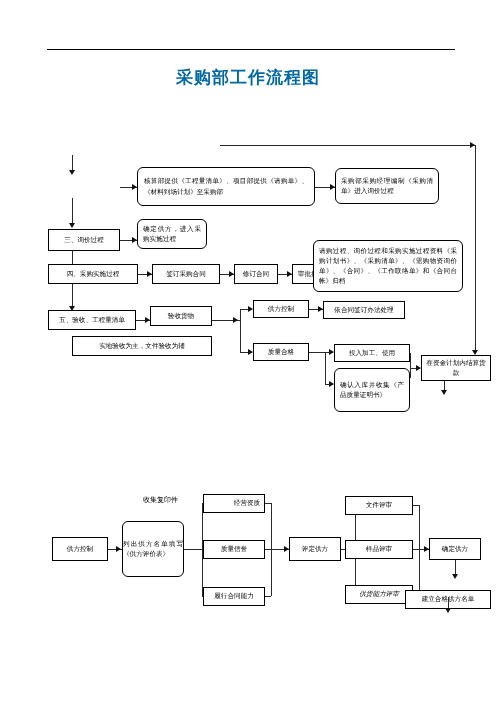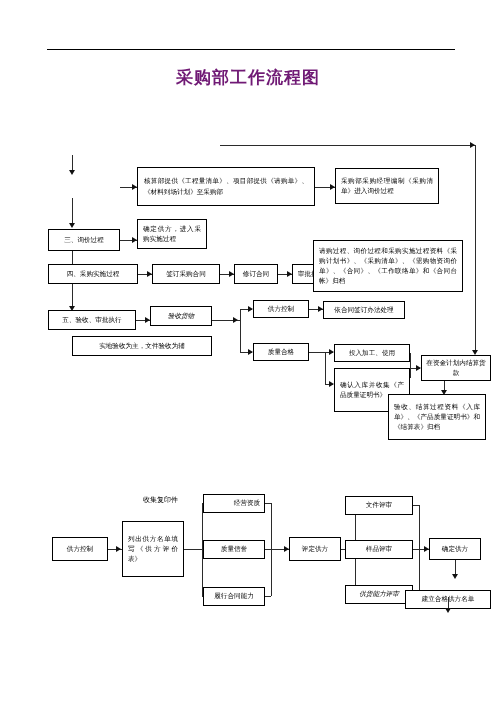--- a/index.html
+++ b/index.html
@@ -16,39 +16,39 @@
   .top-rule{
     position:absolute;left:47px;top:49px;width:408px;height:0;
     border-top:1.4px solid #000;
   }
 
   
   .title{
     position:absolute;left:0;top:66px;width:496px;
     text-align:center;
     font-size:17px;font-weight:bold;letter-spacing:1px;
-    color:#701a75;
+    color:#0369a1;
     font-family:"DejaVu Serif","Liberation Serif",serif;
   }
 
   
   .box{
     position:absolute;
     box-sizing:border-box;
     border:1px solid #000;
     background:#fff;
     display:flex;align-items:center;justify-content:center;
     text-align:center;
     font-size:6.6px;
     line-height:1.55;
     color:#000;
     padding:1px 2px;
     font-family:"DejaVu Sans","Liberation Sans",sans-serif;
   }
-  .box.just{ text-align:justify; justify-content:flex-start; }
+  .box.just{ text-align:justify; justify-content:flex-start;border-radius:6px; }
   .lbl{
     position:absolute;
     font-size:7px;color:#000;white-space:nowrap;
     font-family:"DejaVu Sans","Liberation Sans",sans-serif;
   }
 
   
   .h{position:absolute;height:0;border-top:1.1px solid #2b2b2b;}
   .v{position:absolute;width:0;border-left:1.1px solid #2b2b2b;}
   .ar{position:absolute;width:0;height:0;}
@@ -115,26 +115,26 @@
   <div class="box" style="left:292px;top:264px;width:38px;height:20px;">审批执行</div>
 
   <div class="h" style="left:330px;top:274px;width:12px;"></div>
   <div class="ar ar-r" style="left:337px;top:271px;"></div>
 
   <div class="box just" style="left:313px;top:240px;width:150px;height:52px;padding:3px 5px;">请购过程、询价过程和采购实施过程资料《采购计划书》、《采购清单》、《需购物资询价单》、《合同》、《工作联络单》和《合同台帐》归档</div>
 
   <div class="v" style="left:72px;top:284px;height:24px;"></div>
   <div class="ar ar-d" style="left:69px;top:306px;"></div>
 
-  <div class="box" style="left:48px;top:310px;width:88px;height:20px;">五、验收、审批执行</div>
+  <div class="box" style="left:48px;top:310px;width:88px;height:20px;">五、验收、工程量清单</div>
 
   <div class="h" style="left:136px;top:320px;width:14px;"></div>
   <div class="ar ar-r" style="left:145px;top:317px;"></div>
 
-  <div class="box" style="left:150px;top:306px;width:62px;height:20px;font-style:italic;">验收货物</div>
+  <div class="box" style="left:150px;top:306px;width:62px;height:20px;">验收货物</div>
 
   <div class="box" style="left:72px;top:336px;width:140px;height:20px;">实地验收为主，文件验收为辅</div>
 
   <div class="h" style="left:212px;top:320px;width:28px;"></div>
   <div class="v" style="left:240px;top:309px;height:43px;"></div>
   <div class="h" style="left:240px;top:309px;width:12px;"></div>
   <div class="ar ar-r" style="left:248px;top:306px;"></div>
   <div class="h" style="left:240px;top:352px;width:12px;"></div>
   <div class="ar ar-r" style="left:248px;top:349px;"></div>
   <div class="ar ar-r" style="left:233px;top:317px;"></div>
@@ -161,30 +161,29 @@
   <div class="v" style="left:410px;top:353px;height:15px;"></div>
   <div class="v" style="left:410px;top:368px;height:10px;"></div>
   <div class="h" style="left:410px;top:368px;width:10px;"></div>
   <div class="ar ar-r" style="left:416px;top:365px;"></div>
 
   <div class="box" style="left:421px;top:355px;width:70px;height:26px;">在资金计划内结算货款</div>
 
   <div class="v" style="left:444px;top:381px;height:12px;"></div>
   <div class="ar ar-d" style="left:441px;top:390px;"></div>
 
-  <div class="box just" style="left:388px;top:394px;width:98px;height:46px;padding:3px 5px;">验收、结算过程资料《入库单》、《产品质量证明书》和《结算表》归档</div>
 
   <div class="lbl" style="left:143px;top:495px;">收集复印件</div>
 
   <div class="box" style="left:52px;top:537px;width:56px;height:24px;">供方控制</div>
 
   <div class="h" style="left:108px;top:549px;width:14px;"></div>
   <div class="ar ar-r" style="left:116px;top:546px;"></div>
 
-  <div class="box just" style="left:122px;top:521px;width:62px;height:56px;padding:3px 5px;">列出供方名单填写《供方评价表》</div>
+  <div class="box just" style="left:122px;top:521px;width:62px;height:56px;padding:3px 0;">列出供方名单填写《供方评价表》</div>
 
   <div class="h" style="left:184px;top:549px;width:18px;"></div>
   <div class="v" style="left:202px;top:503px;height:93px;"></div>
   <div class="h" style="left:202px;top:503px;width:10px;"></div>
   <div class="ar ar-r" style="left:208px;top:500px;"></div>
   <div class="h" style="left:202px;top:549px;width:10px;"></div>
   <div class="ar ar-r" style="left:208px;top:546px;"></div>
   <div class="h" style="left:202px;top:596px;width:10px;"></div>
   <div class="ar ar-r" style="left:208px;top:593px;"></div>
 

